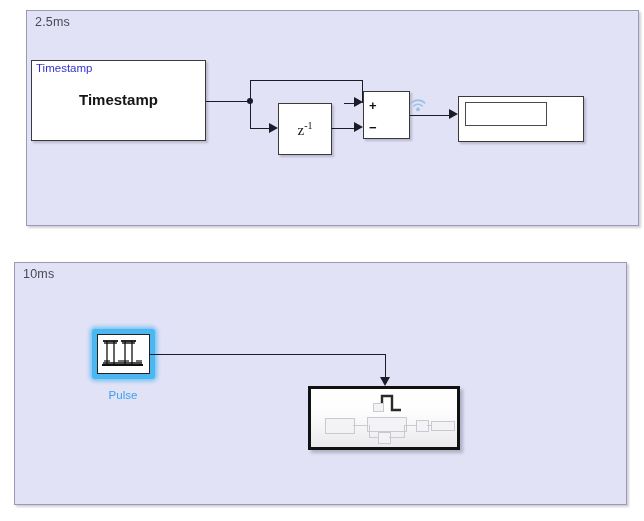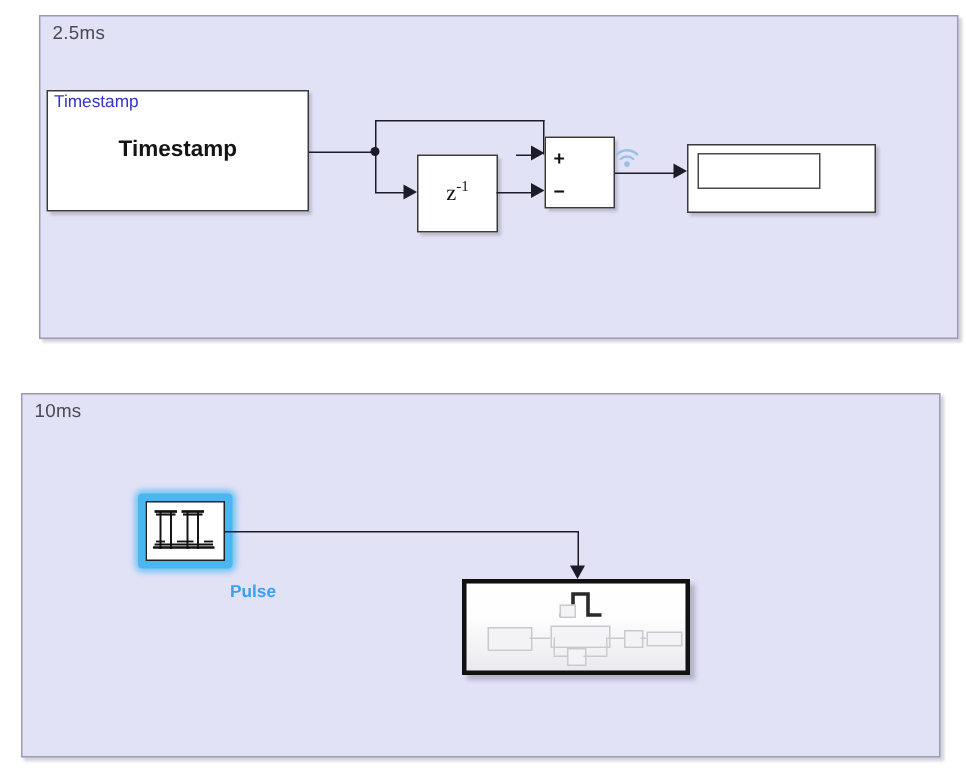--- a/index.html
+++ b/index.html
@@ -118,26 +118,25 @@
     box-shadow:0 0 4px 2px rgba(74,183,240,.75);
   }
   .pulsegen-body{
     position:absolute;
     background:#ffffff;
     border:1.5px solid #222;
     box-sizing:border-box;
   }
   .blk-label-below{
     position:absolute;
-    text-align:right;
+    text-align:center;
     font-size:11.5px;
     color:#3aa0ef;
     line-height:14px;
     white-space:nowrap;
-    font-weight:bold;
   }
 
   
   .subsys{
     position:absolute;
     border:3px solid #111;
     box-sizing:border-box;
     background:linear-gradient(#ffffff 0%, #fdfdfd 40%, #eaeaee 100%);
     box-shadow:3px 3px 3px rgba(90,90,110,0.35);
   }

